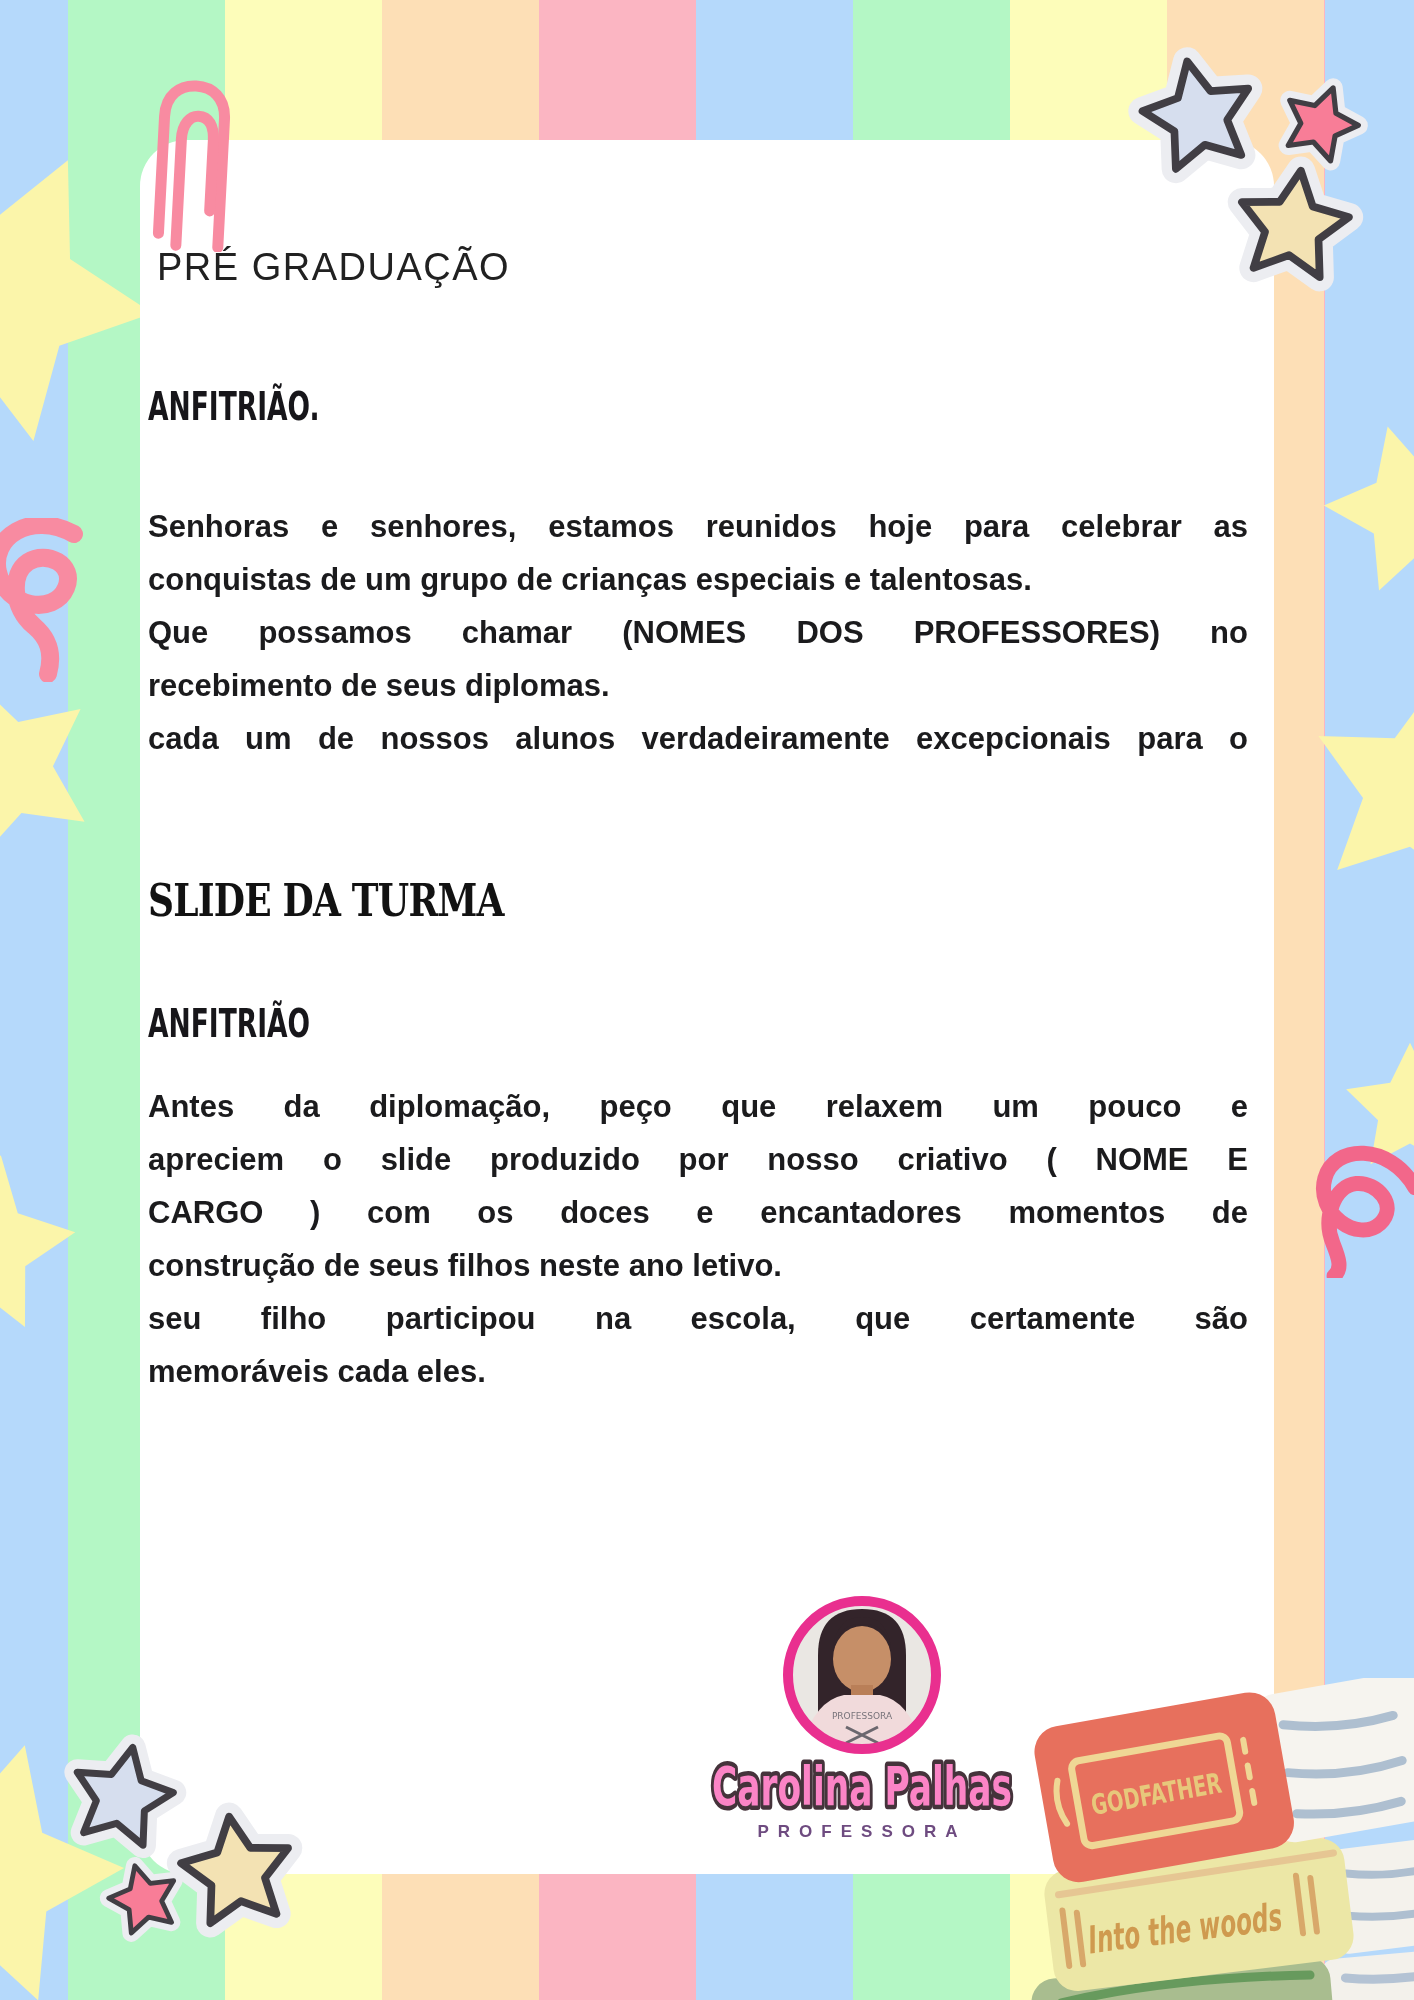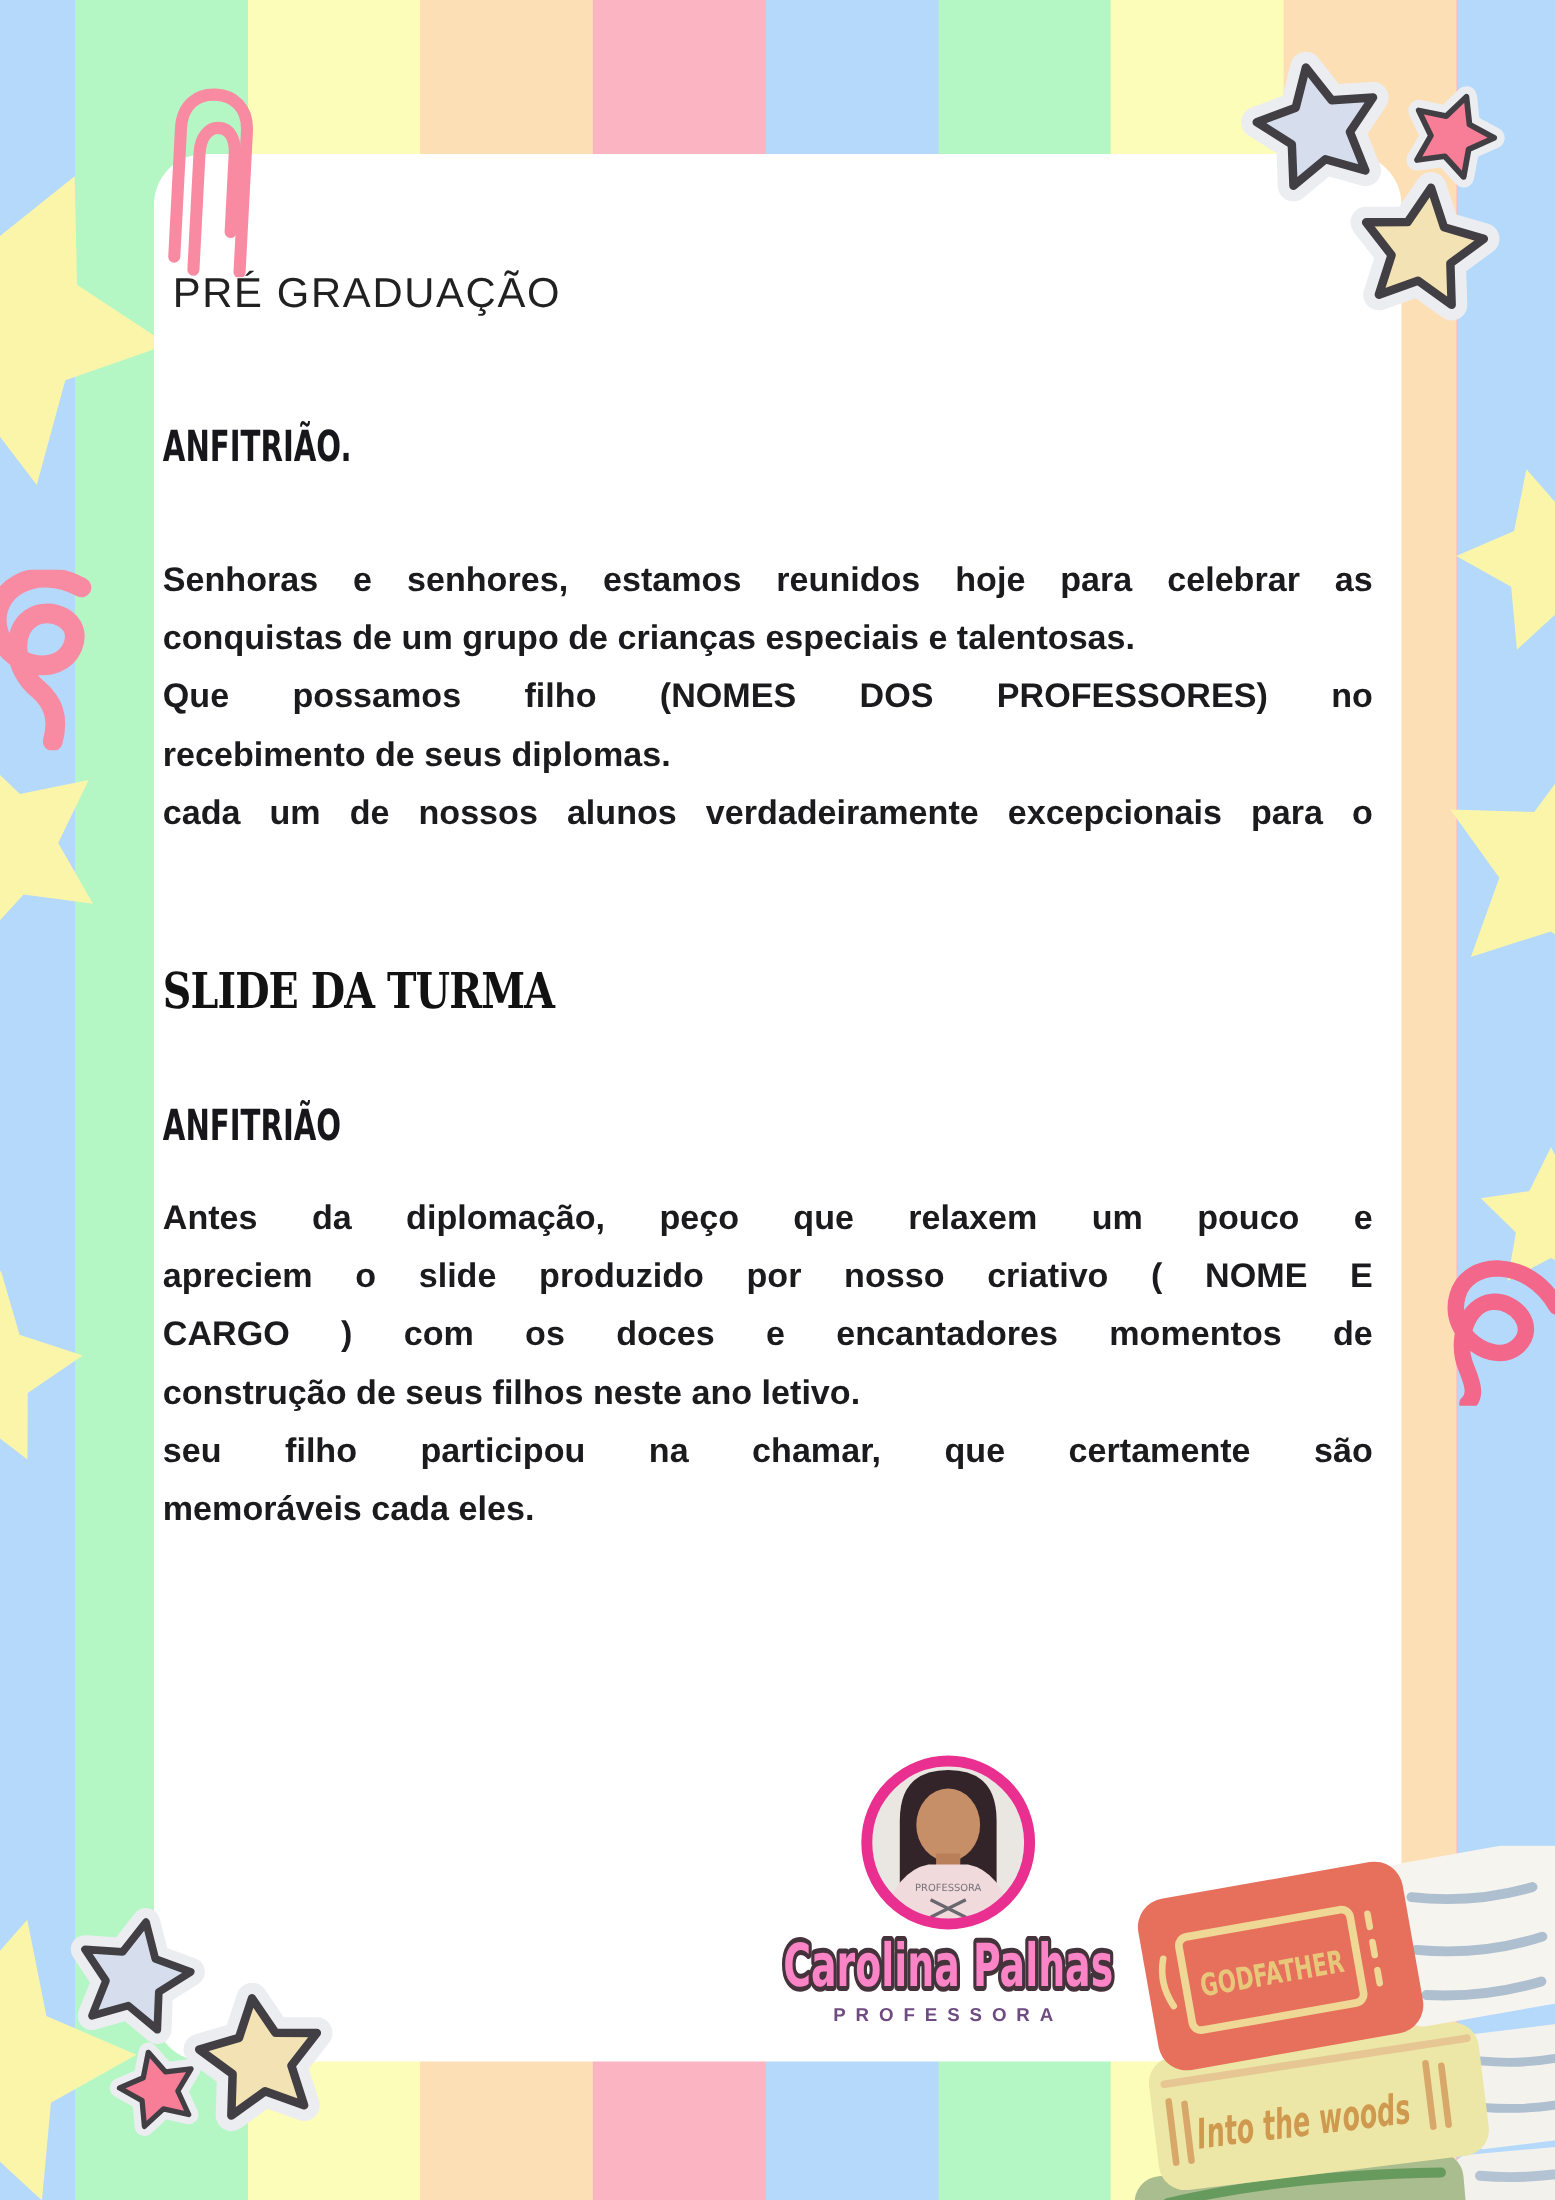--- a/index.html
+++ b/index.html
@@ -107,35 +107,35 @@
 
   <div id="card"></div>
 
   <div class="abs" id="page-title" style="z-index:3">PRÉ GRADUAÇÃO</div>
 
   <div class="abs marker-heading" id="host-heading-1" style="z-index:3">ANFITRIÃO.</div>
 
   <div class="abs para" id="para1" style="z-index:3">
     <div class="jline">Senhoras e senhores, estamos reunidos hoje para celebrar as</div>
     <div class="jline end">conquistas de um grupo de crianças especiais e talentosas.</div>
-    <div class="jline">Que possamos filho (NOMES DOS PROFESSORES) no</div>
+    <div class="jline">Que possamos chamar (NOMES DOS PROFESSORES) no</div>
     <div class="jline end">recebimento de seus diplomas.</div>
     <div class="jline">cada um de nossos alunos verdadeiramente excepcionais para o</div>
   </div>
 
   <div class="abs" id="slide-heading" style="z-index:3">SLIDE DA TURMA</div>
 
   <div class="abs marker-heading" id="host-heading-2" style="z-index:3">ANFITRIÃO</div>
 
   <div class="abs para" id="para2" style="z-index:3">
     <div class="jline">Antes da diplomação, peço que relaxem um pouco e</div>
     <div class="jline">apreciem o slide produzido por nosso criativo ( NOME E</div>
     <div class="jline">CARGO ) com os doces e encantadores momentos de</div>
     <div class="jline end">construção de seus filhos neste ano letivo.</div>
-    <div class="jline">seu filho participou na chamar, que certamente são</div>
+    <div class="jline">seu filho participou na escola, que certamente são</div>
     <div class="jline end">memoráveis cada eles.</div>
   </div>
 
   <svg class="abs" id="avatar" viewBox="0 0 164 164">
     <defs>
         <clipPath id="avclip">
           <circle cx="82" cy="82" r="71"></circle>
         </clipPath>
       </defs>
     <g clip-path="url(#avclip)">

